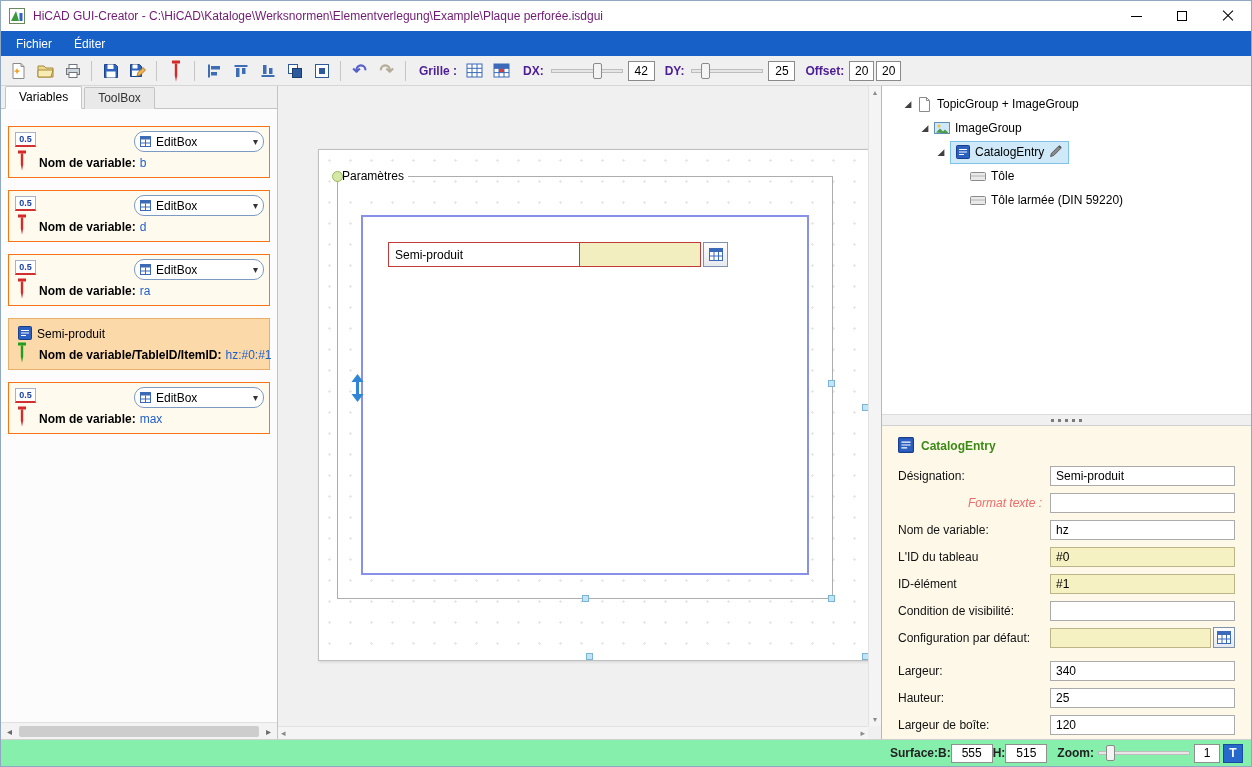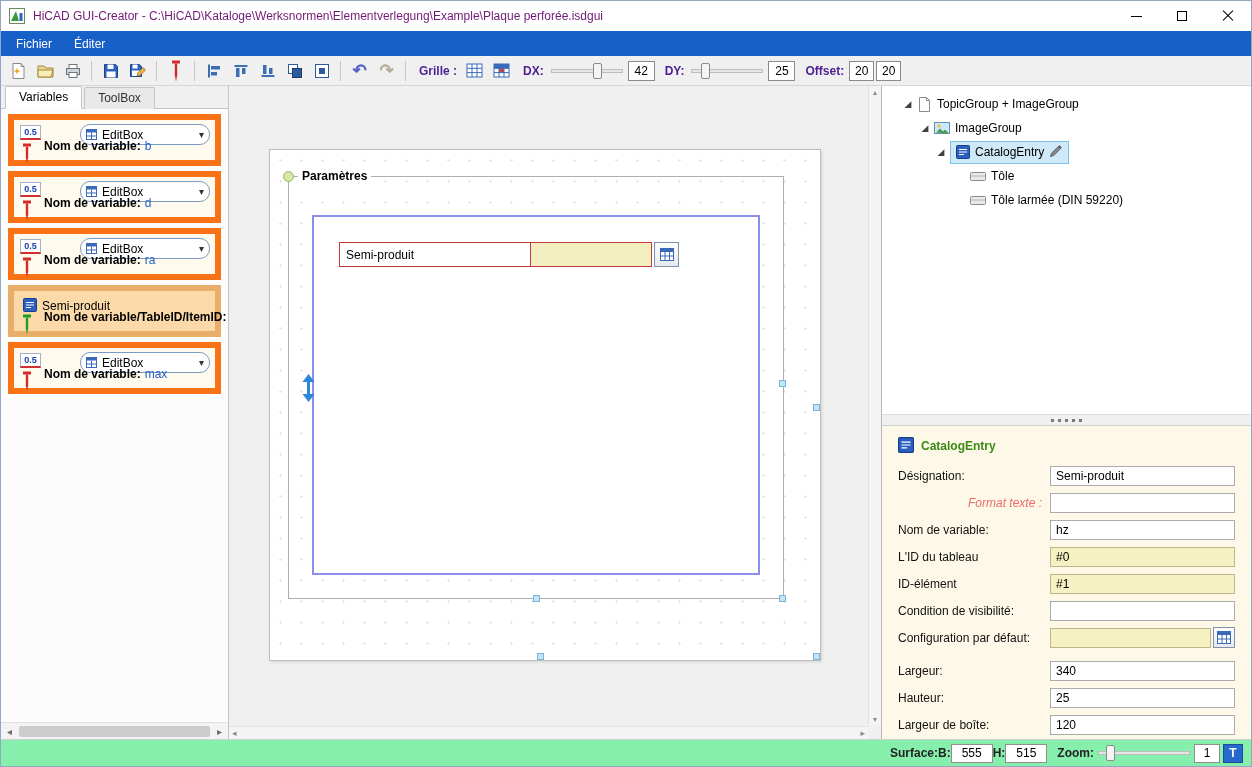--- a/index.html
+++ b/index.html
@@ -34,45 +34,45 @@
   .redo-glyph{color:#b4ac96;font-weight:bold}
   .slider{position:relative;width:72px;height:18px;margin:0 3px}
   .slider-track{position:absolute;left:0;right:0;top:7px;height:4px;background:#e6e6e6;border:1px solid #bdbdbd}
   .slider-thumb{position:absolute;top:1px;width:9px;height:16px;background:#f4f4f4;border:1px solid #8a8a8a;border-radius:2px}
   .tb-box{width:27px;height:20px;border:1px solid #8a8a8a;background:#fff;text-align:center;font-size:12px;font-family:inherit;margin:0 2px}
 
   
   .main{position:absolute;top:85px;left:0;right:0;bottom:27px;display:flex}
 
   
-  .left-panel{width:228px;flex:0 0 auto;background:#fcfcfc;border-right:1px solid #c4c4c4;display:flex;flex-direction:column}
+  .left-panel{width:277px;flex:0 0 auto;background:#fcfcfc;border-right:1px solid #c4c4c4;display:flex;flex-direction:column}
   .tabbar{height:23px;background:#f0f0f0;border-bottom:1px solid #c4c4c4;display:flex;align-items:flex-end;padding-left:4px}
   .tab{padding:3px 13px 4px;border:1px solid #c4c4c4;border-bottom:none;border-radius:2px 2px 0 0;background:#e9e9e9;margin-right:2px;position:relative;top:1px;color:#333}
   .tab.active{background:#fff;border-bottom:1px solid #fff;color:#000}
   .var-list{flex:1;padding:5px 4px;overflow:hidden}
-  .var-item{position:relative;height:52px;margin:0 3px 5px;border:6px solid #f97316;background:#fffaee}
+  .var-item{position:relative;height:52px;margin:12px 3px 5px;border:1px solid #f97316;background:#fffaee}
   .var-item.selected{background:#fcd9a9;border-color:#e8ae6a}
   .var-badge{position:absolute;left:6px;top:5px;width:21px;height:15px;background:#fff;border:1px solid #aab0c8;border-bottom:2px solid #d03030;color:#1a3fa8;font-size:9px;font-weight:bold;display:flex;align-items:center;justify-content:center}
   .var-pin{position:absolute;left:8px;top:23px}
   .var-combo{position:absolute;right:5px;top:4px;width:130px;height:21px;background:#fff;border:1px solid #7b9ac4;border-radius:10px;display:flex;align-items:center;padding:0 5px;gap:5px}
   .combo-chevron{margin-left:auto;font-size:10px;color:#333;line-height:10px}
   .var-caption{position:absolute;left:30px;bottom:7px;white-space:nowrap}
   .var-caption .lbl{font-weight:bold}
   .var-caption .val{color:#1f5fc8;margin-left:4px}
   .sel-title{position:absolute;left:28px;top:8px}
   .sel-icon{position:absolute;left:9px;top:7px}
   .hscroll{height:17px;background:#f3f3f3;border-top:1px solid #e0e0e0;display:flex;align-items:center}
   .scroll-arrow{width:17px;height:17px;display:flex;align-items:center;justify-content:center;color:#6a6a6a;font-size:10px}
   .hscroll-thumb{flex:1;height:11px;margin:0 1px;background:#cdcdcd;border-radius:2px}
 
   
   .canvas{flex:1;position:relative;background:#f0f0f0;overflow:hidden}
   .sheet{position:absolute;left:40px;top:63px;width:552px;height:512px;background:#fff;border:1px solid #bfbfbf;background-image:radial-gradient(#e6e6e6 1px,transparent 1.2px);background-size:21px 21px;box-shadow:1px 1px 3px rgba(0,0,0,0.12)}
   .groupbox{position:absolute;left:18px;top:26px;width:496px;height:423px;border:1px solid #adadad}
-  .groupbox-title{position:absolute;top:-8px;left:9px;background:#fff;padding:0 4px;font-weight:bold}
+  .groupbox-title{position:absolute;top:-8px;left:0;background:#fff;padding:0 4px;font-weight:normal}
   .group-handle{position:absolute;left:-6px;top:-6px;width:11px;height:11px;border-radius:50%;background:#d6e8a8;border:1px solid #9ab85a}
   .blue-rect{position:absolute;left:42px;top:65px;width:448px;height:360px;border:2px solid #8890e8;background:#fff}
   .field-row{position:absolute;left:69px;top:92px;width:340px;height:25px;display:flex}
   .field-frame{display:flex;width:313px;height:25px;border:1px solid #c23b3b;background:#fff}
   .field-label{width:190px;display:flex;align-items:center;padding-left:6px}
   .field-yellow{width:121px;background:#f3eec0;border-left:1px solid #c23b3b}
   .field-btn{width:25px;height:25px;margin-left:2px;border:1px solid #7e93ab;background:linear-gradient(#fdfdfd,#e6e9ee);display:flex;align-items:center;justify-content:center;padding:0}
   .resize-arrow{position:absolute;left:32px;top:224px}
   .handle{position:absolute;width:7px;height:7px;background:#c2e4f4;border:1px solid #7ab4d6}
   .c-vscroll{position:absolute;top:0;right:0;bottom:13px;width:13px;background:#f4f4f4;border-left:1px solid #e2e2e2;display:flex;flex-direction:column;align-items:center;justify-content:space-between;padding:2px 0;color:#8a8a8a;font-size:8px}

